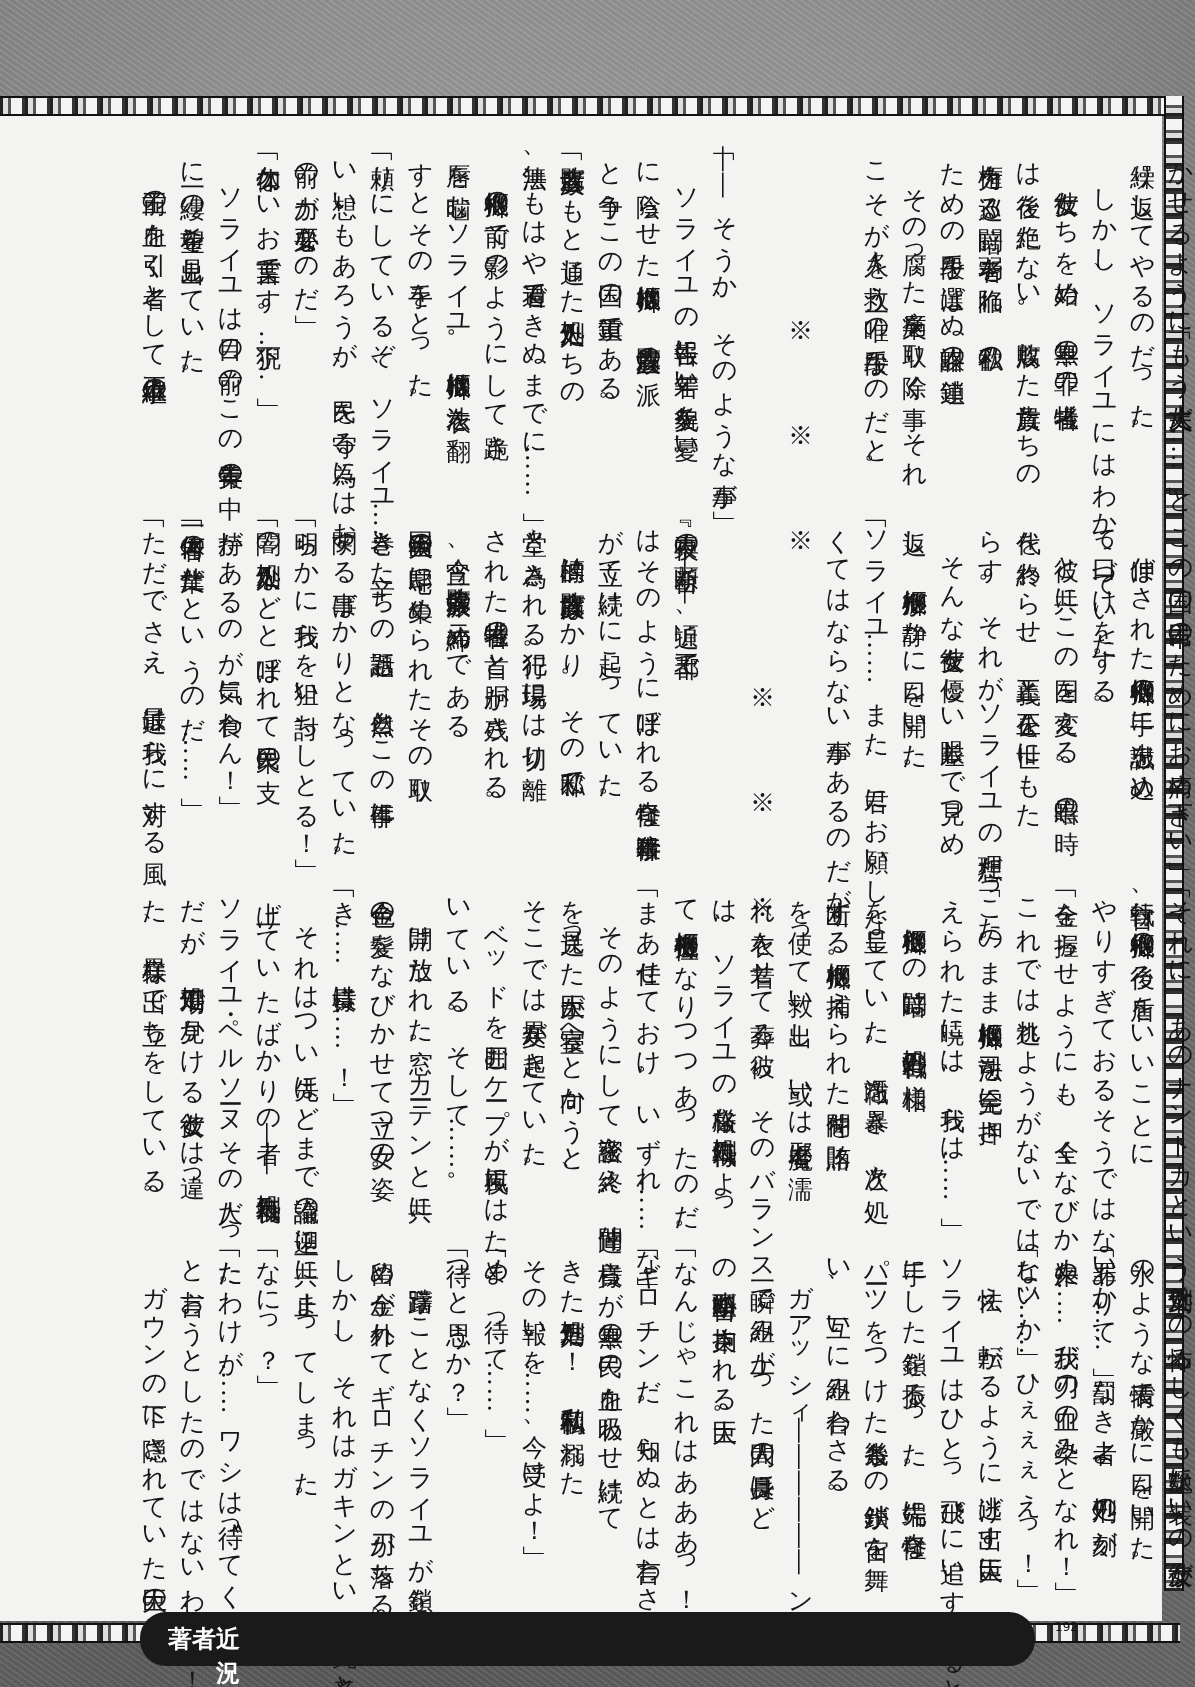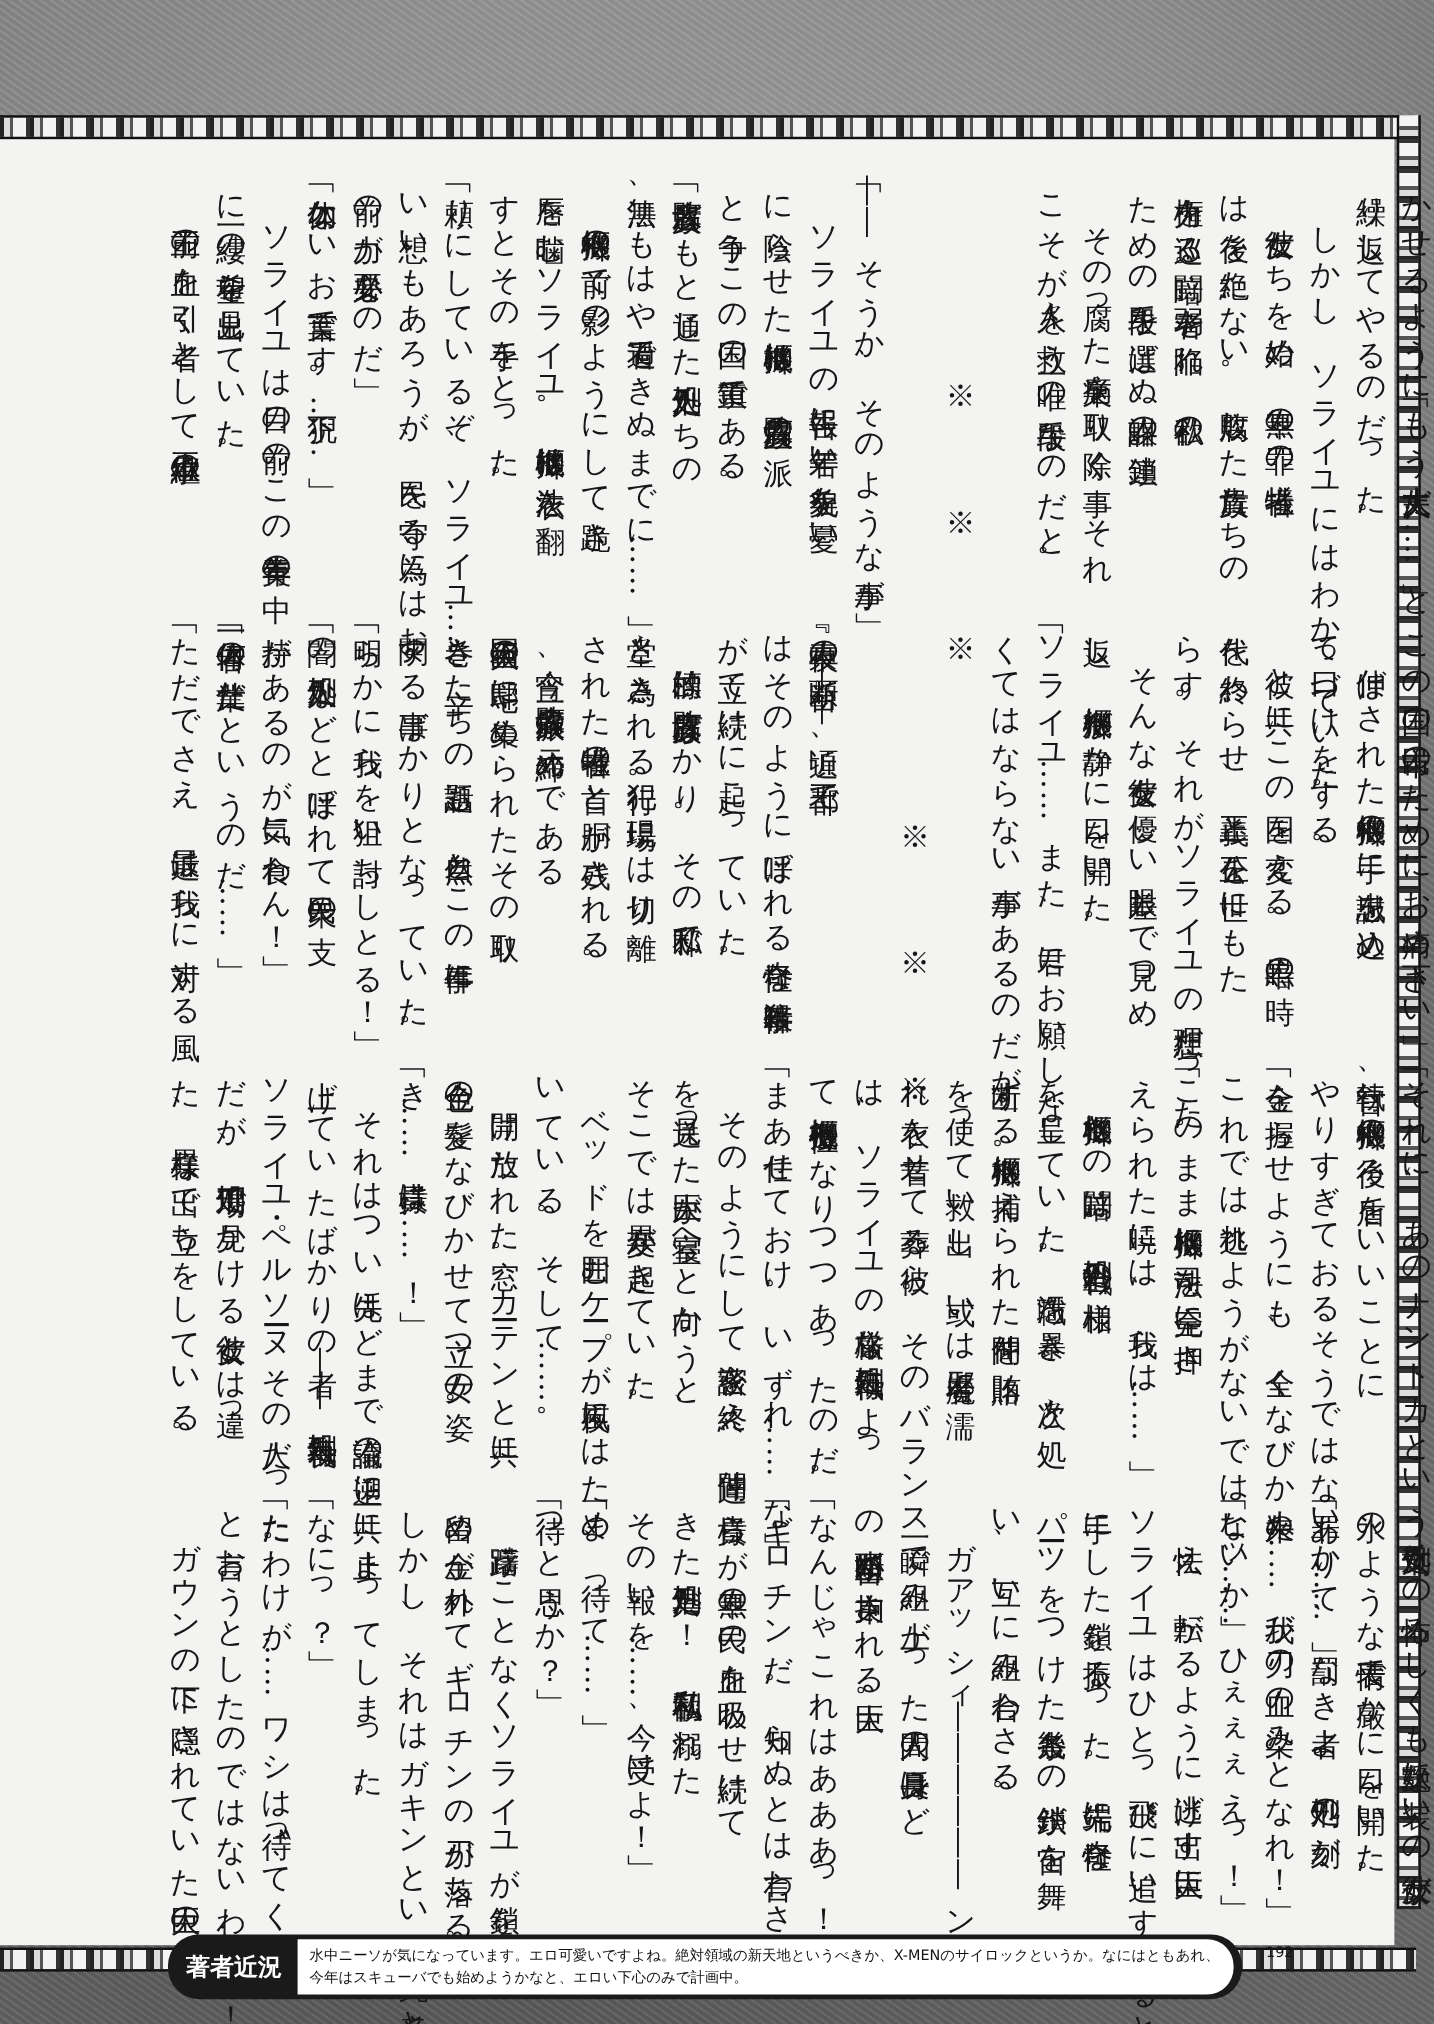--- a/index.html
+++ b/index.html
@@ -22,21 +22,21 @@
     background:repeating-linear-gradient(90deg,#222 0 3px,#ddd 3px 8px,#555 8px 11px,#f4f4f4 11px 22px,#333 22px 25px);
     border-top:2px solid #111;border-bottom:2px solid #111;}
   .paper{position:absolute;left:0;top:114px;width:1162px;height:1507px;background:#f3f3f2;}
   .tier{position:absolute;right:60px;width:1000px;}
   .col-text{writing-mode:vertical-rl;font-size:25px;line-height:38px;letter-spacing:1.3px;color:#161616;white-space:pre;height:100%;}
   .t1{top:145px;height:355px;}
   .t2{top:512px;height:355px;}
   .t3{top:882px;height:355px;}
   .t4{top:1242px;height:345px;}
   .bio{position:absolute;left:140px;top:1612px;width:895px;height:54px;background:#1a1a1a;border-radius:26px;}
-  .bio-label{position:absolute;left:10px;top:10px;width:90px;height:34px;color:#fff;font-family:"DejaVu Sans","Liberation Sans",sans-serif;font-weight:bold;font-size:20px;line-height:34px;text-align:center;}
+  .bio-label{position:absolute;left:10px;top:10px;width:90px;height:34px;color:#fff;font-family:"DejaVu Sans","Liberation Sans",sans-serif;font-weight:bold;font-size:24px;line-height:34px;text-align:right;}
   .bio-box{position:absolute;left:108px;top:4px;width:780px;height:46px;background:#fff;border-radius:0 22px 22px 0;font-family:"DejaVu Sans","Liberation Sans",sans-serif;font-size:12px;line-height:19px;color:#111;padding:4px 10px;box-sizing:border-box;}
   .page-num{position:absolute;left:1055px;top:1620px;font-family:"DejaVu Sans","Liberation Sans",sans-serif;font-size:12px;color:#111;}
 </style>
 </head>
 <body>
 
 <div class="texture"></div>
 <div class="paper"></div>
 <div class="chain-top"></div>
 <div class="chain-right"></div>
@@ -182,15 +182,14 @@
 しかし、それはガキンという鈍い音と
 共に止まってしまった。
 「なにっ？」
 「たわけが……ワシは〝待ってくれ〟
 と言おうとしたのではないわ……！」
 　ガウンの下に隠されていた大臣の首</div>
 </div>
 
 <div class="bio">
   <div class="bio-label">著者近況</div>
-  <div class="bio-box">水中ニーソが気になっています。エロ可愛いですよね。絶対領域の新天地というべきか、X-MENのサイロックというか。なにはともあれ、今年はスキューバでも始めようかなと、エロい下心のみで計画中。</div>
 </div>
 <div class="page-num">192</div>
 
 </body></html>

